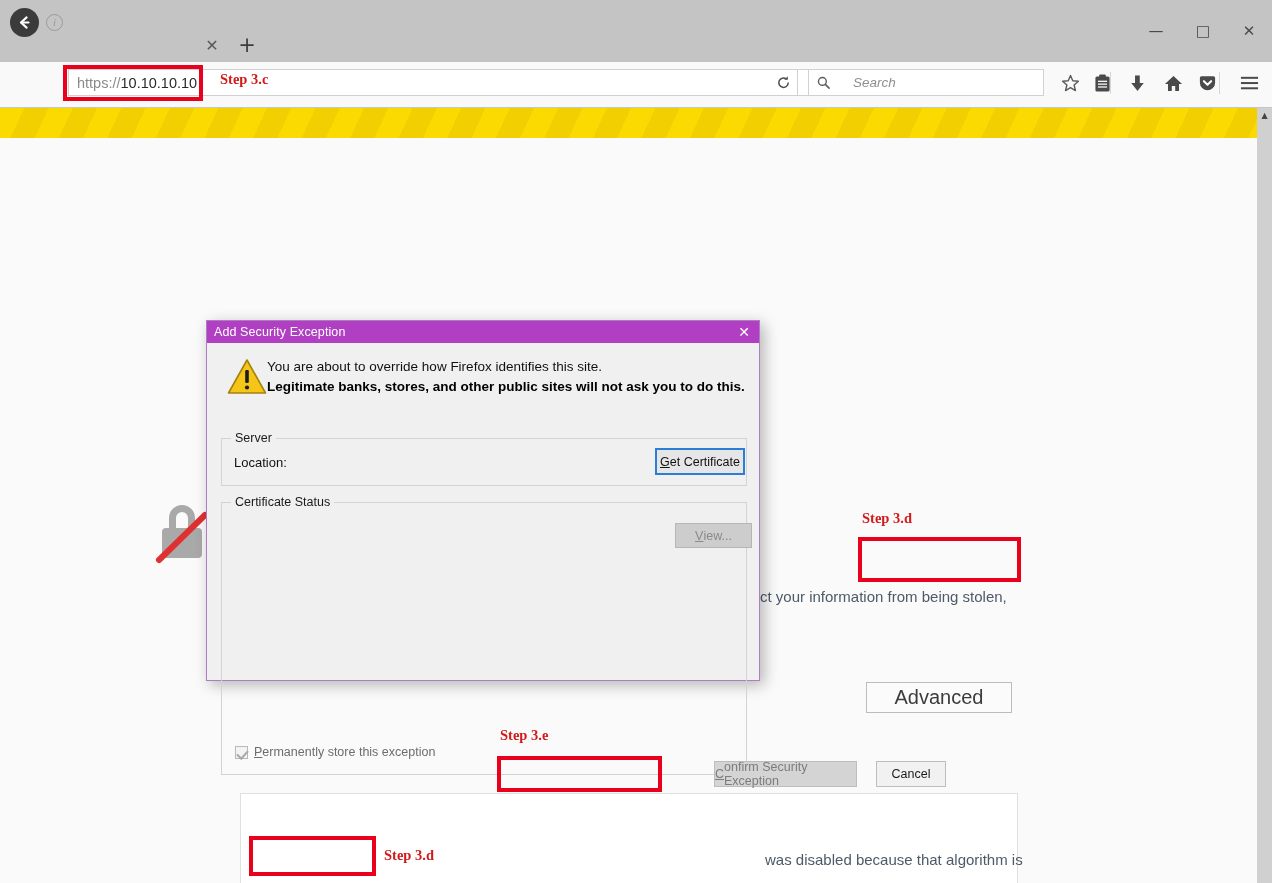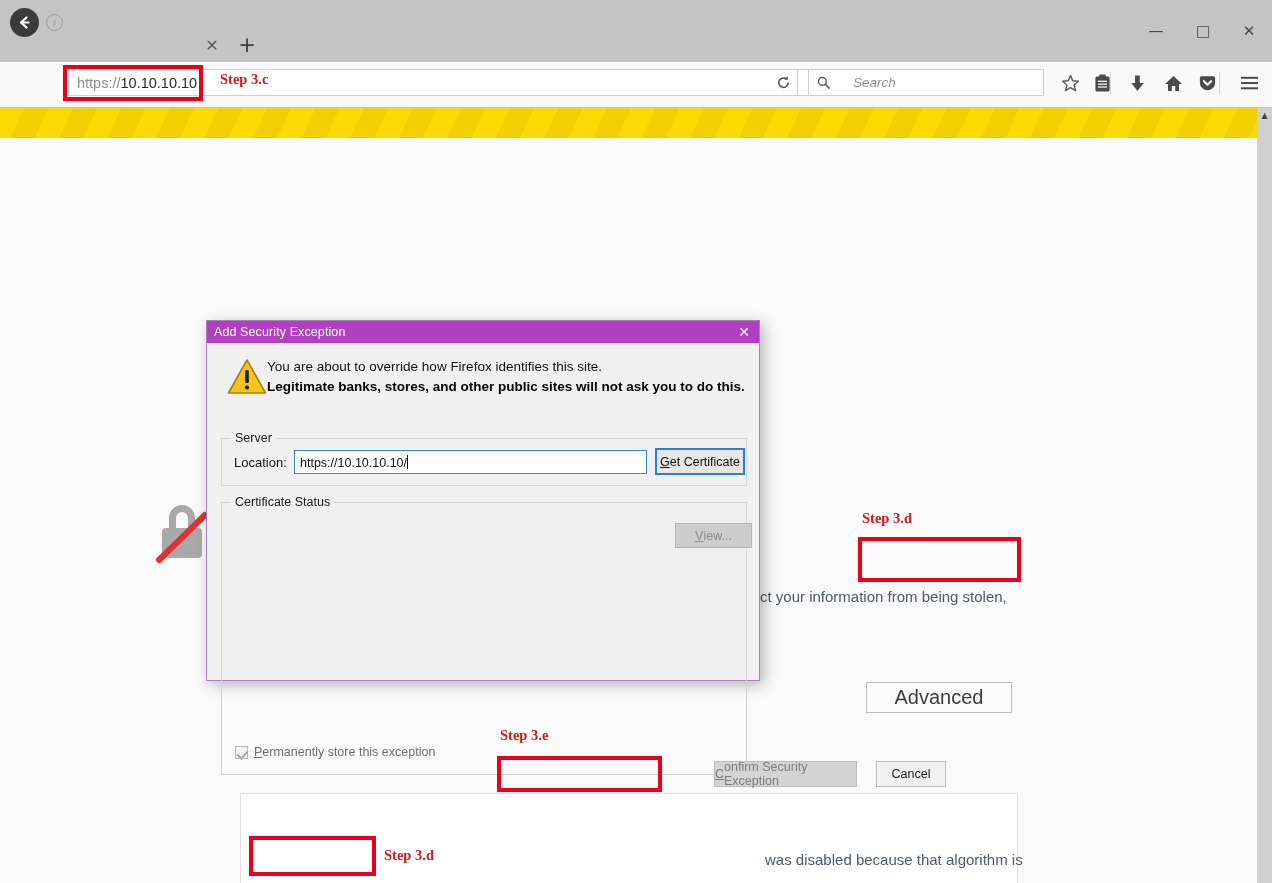--- a/index.html
+++ b/index.html
@@ -405,23 +405,20 @@
     </svg>
   </div>
   <div id="dlg-msg1">You are about to override how Firefox identifies this site.</div>
   <div id="dlg-msg2">Legitimate banks, stores, and other public sites will not ask you to do this.</div>
 
   <div class="groupbox" id="group-server">
     <span class="group-legend">Server</span>
 
     <span id="lbl-location">Location:</span>
 
-    <div id="input-location">
-      <span id="input-location-text"><span>https://10.10.10.10/</span><span id="caret"></span></span>
-    </div>
 
     <div id="btn-get-cert">
       <span class="akey">G</span>
         <span>et Certificate</span>
     </div>
   </div>
 
   <div class="groupbox" id="group-certstatus">
     <span class="group-legend">Certificate Status</span>
 

